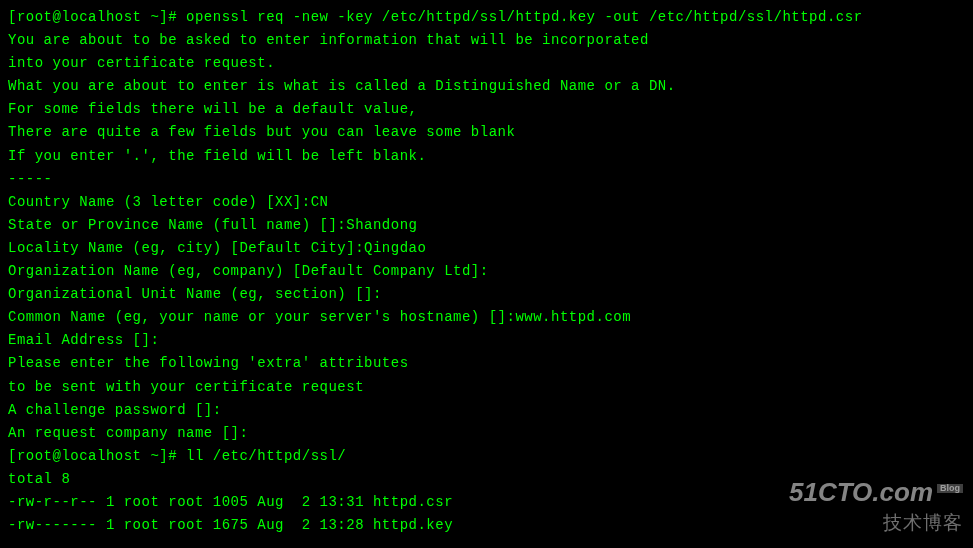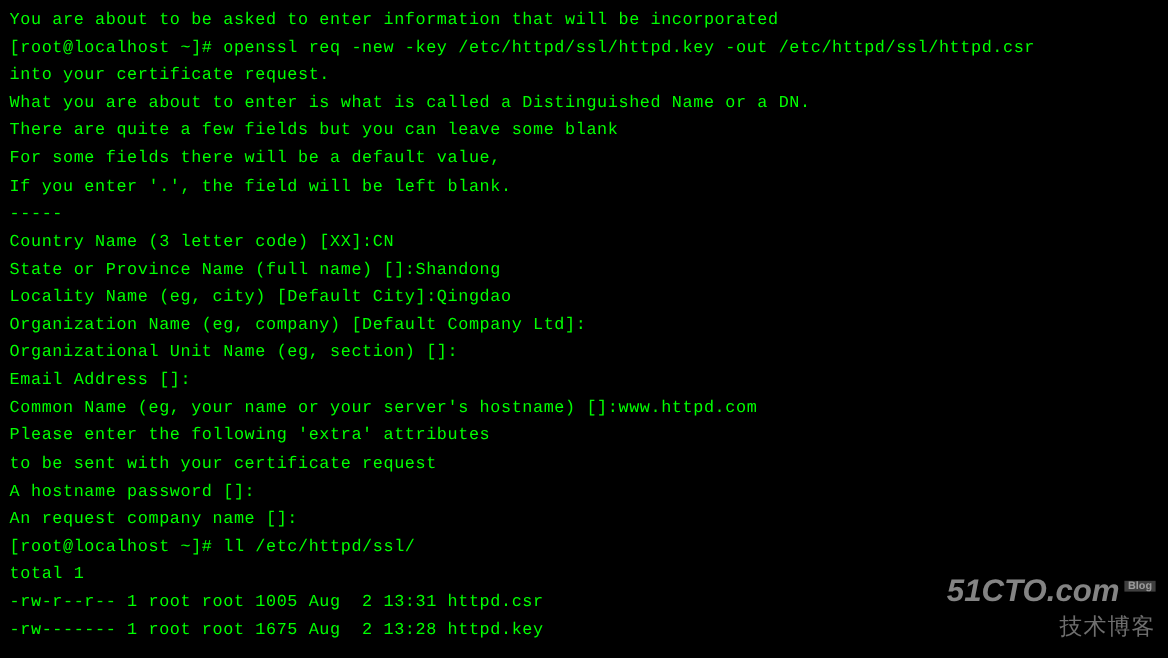--- a/index.html
+++ b/index.html
@@ -52,42 +52,42 @@
       padding: 0 3px;
       margin-left: 4px;
       vertical-align: super;
       font-style: normal;
     }
   </style>
 </head>
 <body>
 
 <div>
+  <div class="terminal-line">[root@localhost ~]# openssl req -new -key /etc/httpd/ssl/httpd.key -out /etc/httpd/ssl/httpd.csr</div>
   <div class="terminal-line">You are about to be asked to enter information that will be incorporated</div>
-  <div class="terminal-line">[root@localhost ~]# openssl req -new -key /etc/httpd/ssl/httpd.key -out /etc/httpd/ssl/httpd.csr</div>
   <div class="terminal-line">into your certificate request.</div>
   <div class="terminal-line">What you are about to enter is what is called a Distinguished Name or a DN.</div>
+  <div class="terminal-line">For some fields there will be a default value,</div>
   <div class="terminal-line">There are quite a few fields but you can leave some blank</div>
-  <div class="terminal-line">For some fields there will be a default value,</div>
   <div class="terminal-line">If you enter '.', the field will be left blank.</div>
   <div class="terminal-line">-----</div>
   <div class="terminal-line">Country Name (3 letter code) [XX]:CN</div>
   <div class="terminal-line">State or Province Name (full name) []:Shandong</div>
   <div class="terminal-line">Locality Name (eg, city) [Default City]:Qingdao</div>
   <div class="terminal-line">Organization Name (eg, company) [Default Company Ltd]:</div>
   <div class="terminal-line">Organizational Unit Name (eg, section) []:</div>
+  <div class="terminal-line">Common Name (eg, your name or your server's hostname) []:www.httpd.com</div>
   <div class="terminal-line">Email Address []:</div>
-  <div class="terminal-line">Common Name (eg, your name or your server's hostname) []:www.httpd.com</div>
   <div class="terminal-line"></div>
   <div class="terminal-line">Please enter the following 'extra' attributes</div>
   <div class="terminal-line">to be sent with your certificate request</div>
-  <div class="terminal-line">A hostname password []:</div>
+  <div class="terminal-line">A challenge password []:</div>
   <div class="terminal-line">An request company name []:</div>
   <div class="terminal-line">[root@localhost ~]# ll /etc/httpd/ssl/</div>
-  <div class="terminal-line">total 1</div>
+  <div class="terminal-line">total 8</div>
   <div class="terminal-line">-rw-r--r-- 1 root root 1005 Aug  2 13:31 httpd.csr</div>
   <div class="terminal-line">-rw------- 1 root root 1675 Aug  2 13:28 httpd.key</div>
 </div>
 
 <div class="watermark">
   <div class="watermark-main">
     <span>51CTO.com</span><span class="watermark-blog">Blog</span>
   </div>
   <div class="watermark-sub">技术博客</div>
 </div>

